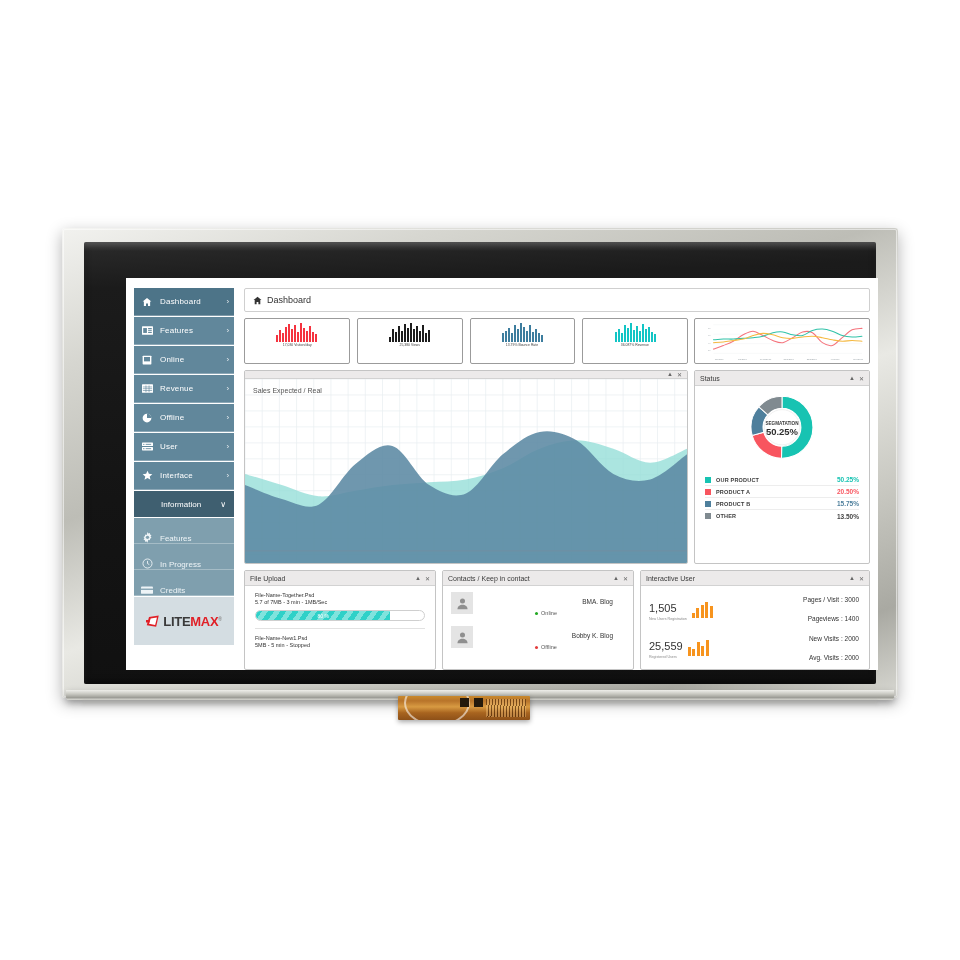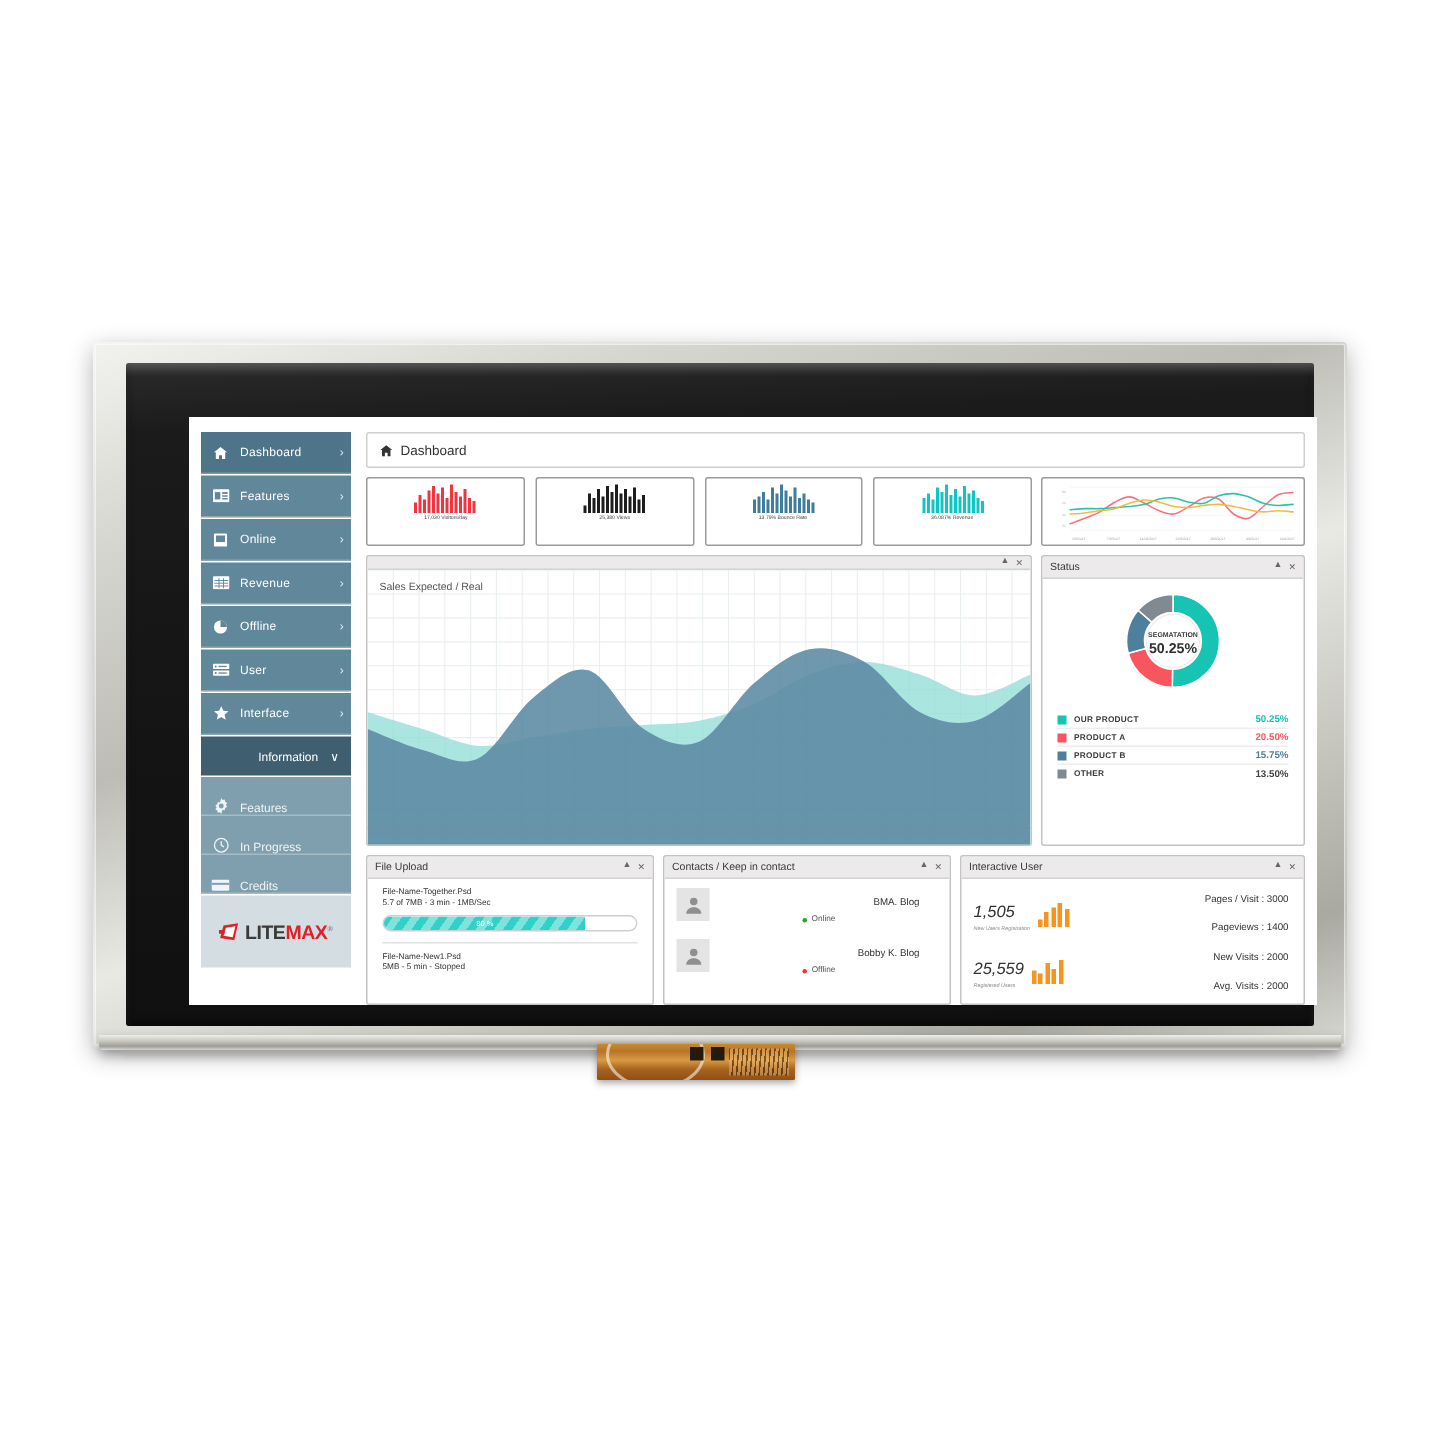--- a/index.html
+++ b/index.html
@@ -85,21 +85,21 @@
     font-size:8px; letter-spacing:.2px;
     border-bottom:1px solid rgba(255,255,255,.28);
   }
   .nav-item.active{ background:#4d7488; }
   .nav-item .ico{ width:26px; display:flex; align-items:center; justify-content:center;
     color:#fff; flex:0 0 26px; }
   .nav-item .lbl{ flex:1; }
   .nav-item .chev{ width:12px; text-align:center; font-size:8px; opacity:.85; }
 
   .nav-group{
-    display:flex; align-items:center; justify-content:flex-end; gap:8px;
+    display:flex; align-items:center; justify-content:flex-end; gap:19px;
     height:26px; background:#3f5f70; color:#fff; font-size:8px;
     padding-right:8px; margin-bottom:1px;
   }
   .nav-sub{
     display:flex; align-items:flex-end; height:26px;
     background:#7f9fae; color:#eef4f7; font-size:8px;
     border-bottom:1px solid rgba(255,255,255,.30);
   }
   .nav-sub .ico{ width:26px; flex:0 0 26px; display:flex;
     align-items:center; justify-content:center; }
@@ -192,21 +192,21 @@
     display:flex; align-items:center; justify-content:center; color:#9a9a9a; }
   .c-info{ flex:1; text-align:right; padding-right:12px; }
   .c-name{ font-size:6.5px; color:#333; }
   .c-stat{ font-size:5.5px; color:#555; margin-top:2px;
     display:flex; align-items:center; justify-content:center; gap:3px; }
   .dot{ width:3px; height:3px; border-radius:50%; display:inline-block; }
 
   .iu-body{ display:flex; height:100%; padding:4px 4px 2px; }
   .iu-left{ flex:0 0 96px; display:flex; flex-direction:column;
     justify-content:space-around; padding-left:4px; }
-  .iu-cell{ display:flex; align-items:center; gap:5px;font-style:italic; }
+  .iu-cell{ display:flex; align-items:center; gap:5px; }
   .iu-num{ font-size:11px; color:#333; line-height:1; }
   .iu-sub{ font-size:3.6px; color:#8a8a8a; margin-top:1px; }
   .iu-bars{ display:flex; align-items:flex-end; gap:1.5px; height:17px; }
   .iu-bars i{ width:3px; background:#f7941e; display:block; }
   .iu-right{ flex:1; display:flex; flex-direction:column;
     justify-content:space-around; padding-right:6px; text-align:right; }
   .iu-kv{ font-size:6.5px; color:#333; }
 
   svg{ display:block; }
 </style>

